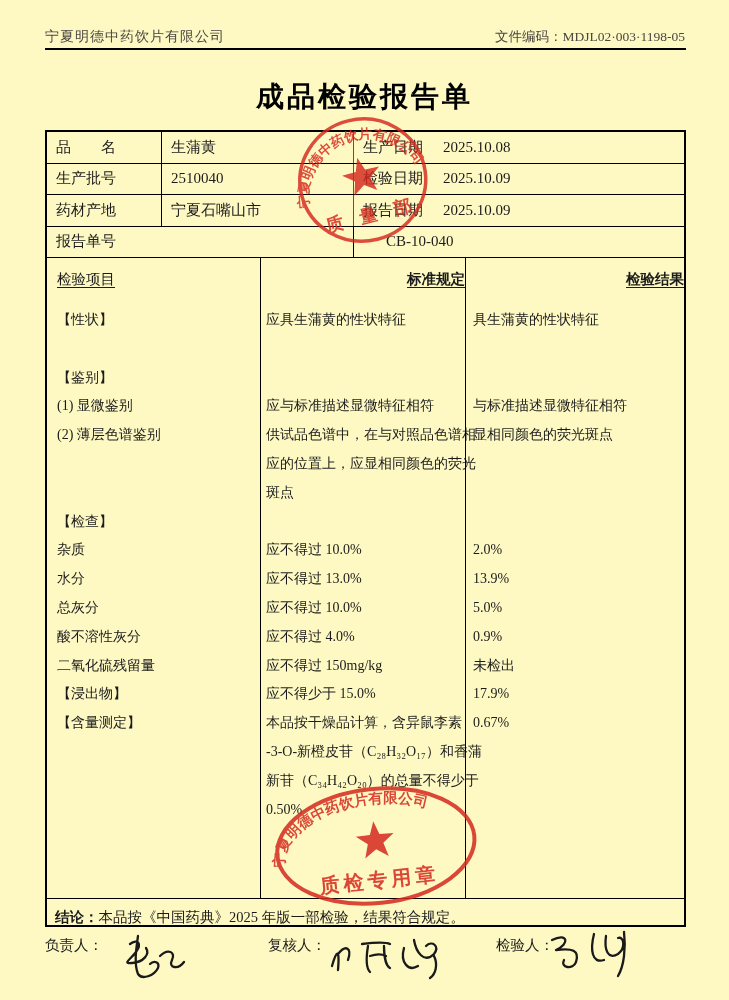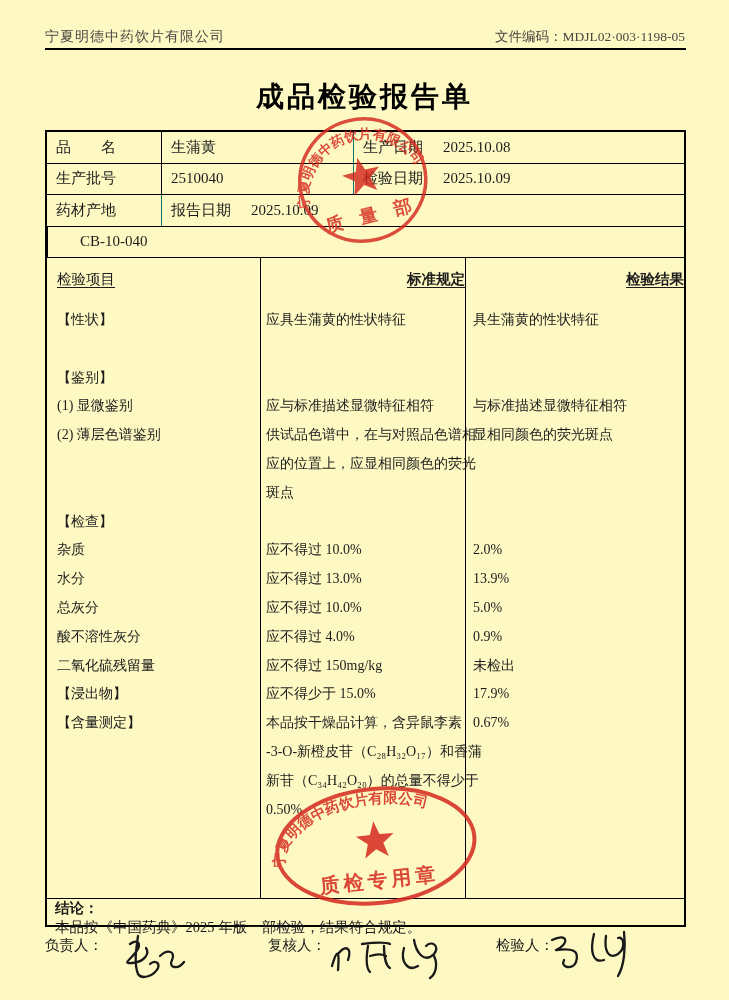--- a/index.html
+++ b/index.html
@@ -26,22 +26,22 @@
   .tcol2{width:205px;border-left:1px solid #000;}
   .tcol3{flex:1;border-left:1px solid #000;}
   .colhead{height:48px;box-sizing:border-box;padding-top:12px;font-size:14.5px;}
   .ch-left{padding-left:10px;text-align:left;}
   .ch-center{text-align:right;font-weight:bold;}
   .colhead span{text-decoration:underline;text-underline-offset:3px;}
   .tline{height:28.8px;line-height:28.8px;white-space:nowrap;overflow:visible;}
   .tcol1 .tline{padding-left:10px;}
   .tcol2 .tline{padding-left:5px;}
   .tcol3 .tline{padding-left:7px;}
-  .concl{height:28px;border-top:0;box-sizing:border-box;display:flex;align-items:flex-start;
-         font-size:14.5px;padding-left:8px;flex-direction:column;}
+  .concl{height:28px;border-top:0;box-sizing:border-box;display:flex;align-items:flex-end;
+         font-size:14.5px;padding-left:8px;}
   .concl b{font-weight:bold;}
   .sigrow{position:absolute;left:0;top:932px;width:729px;font-size:14.5px;}
   .siglabel{position:absolute;top:4px;}
   .sig-svg{position:absolute;}
   .sig-svg path{fill:none;stroke:#1a1a1a;stroke-width:2.3;stroke-linecap:round;stroke-linejoin:round;}
   .stamp{position:absolute;pointer-events:none;}
   .stamp text{font-family:"Liberation Sans","DejaVu Sans",sans-serif;}
 </style>
 </head>
 <body>
@@ -71,27 +71,29 @@
       <div class="ic ic1">生产批号</div>
       <div class="ic ic2">2510040</div>
       <div class="ic ic3">
         <span>检验日期</span>
         <span>2025.10.09</span>
       </div>
     </div>
 
     <div class="irow">
       <div class="ic ic1">药材产地</div>
+      <div class="ic ic2">宁夏石嘴山市</div>
       <div class="ic ic3">
         <span>报告日期</span>
         <span>2025.10.09</span>
       </div>
     </div>
 
     <div class="irow">
+      <div class="ic ic-r1">报告单号</div>
       <div class="ic ic-r2">CB-10-040</div>
     </div>
 
     <div class="cols">
       <div class="tcol tcol1">
         <div class="colhead ch-left"><span>检验项目</span></div>
         <div>
             <div class="tline">【性状】</div>
             <div class="tline"></div>
             <div class="tline">【鉴别】</div>

